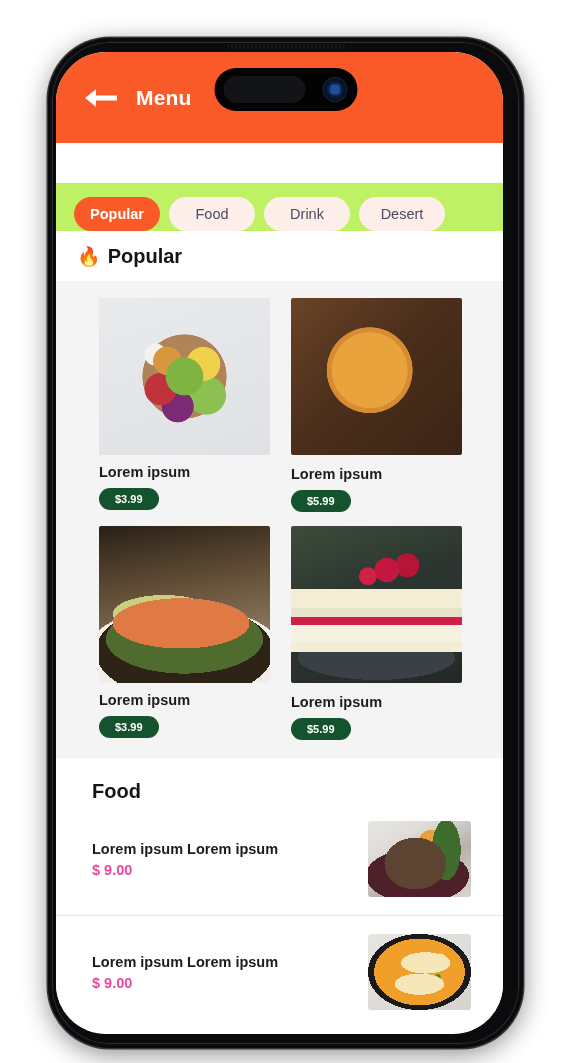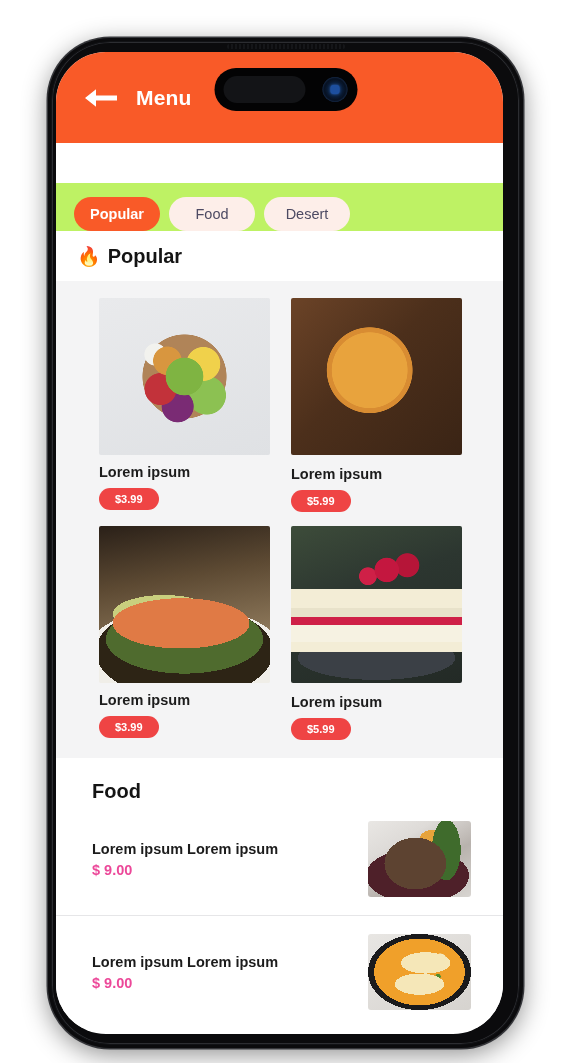--- a/index.html
+++ b/index.html
@@ -218,21 +218,21 @@
   }
   .card-title {
     margin-top: 11px;
     font-size: 14.5px;
     font-weight: bold;
     color: #1c1c1c;
   }
   .price-pill {
     margin-top: 8px;
     align-self: flex-start;
-    background: #ef4444;
+    background: #14532d;
     color: #ffffff;
     font-size: 11px;
     font-weight: bold;
     border-radius: 12px;
     padding: 5px 16px;
     cursor: pointer;
   }
   
   .card.col-left .card-title { margin-top: 9px; }
 
@@ -355,20 +355,21 @@
           <path d="M2 12 L13 3.2 L13 9.6 L34 9.6 L34 14.4 L13 14.4 L13 20.8 Z" fill="#ffffff"></path>
         </svg>
       </div>
       <div class="header-title">Menu</div>
     </div>
 
     <div class="tabs-wrap">
       <div class="tabs">
         <div class="tab active">Popular</div>
         <div class="tab inactive">Food</div>
+        <div class="tab inactive">Drink</div>
         <div class="tab inactive">Desert</div>
       </div>
 
       <div class="section-heading">
         <span class="fire-icon">🔥</span>
         <span class="heading-text">Popular</span>
       </div>
     </div>
 
     <div class="popular-section">

